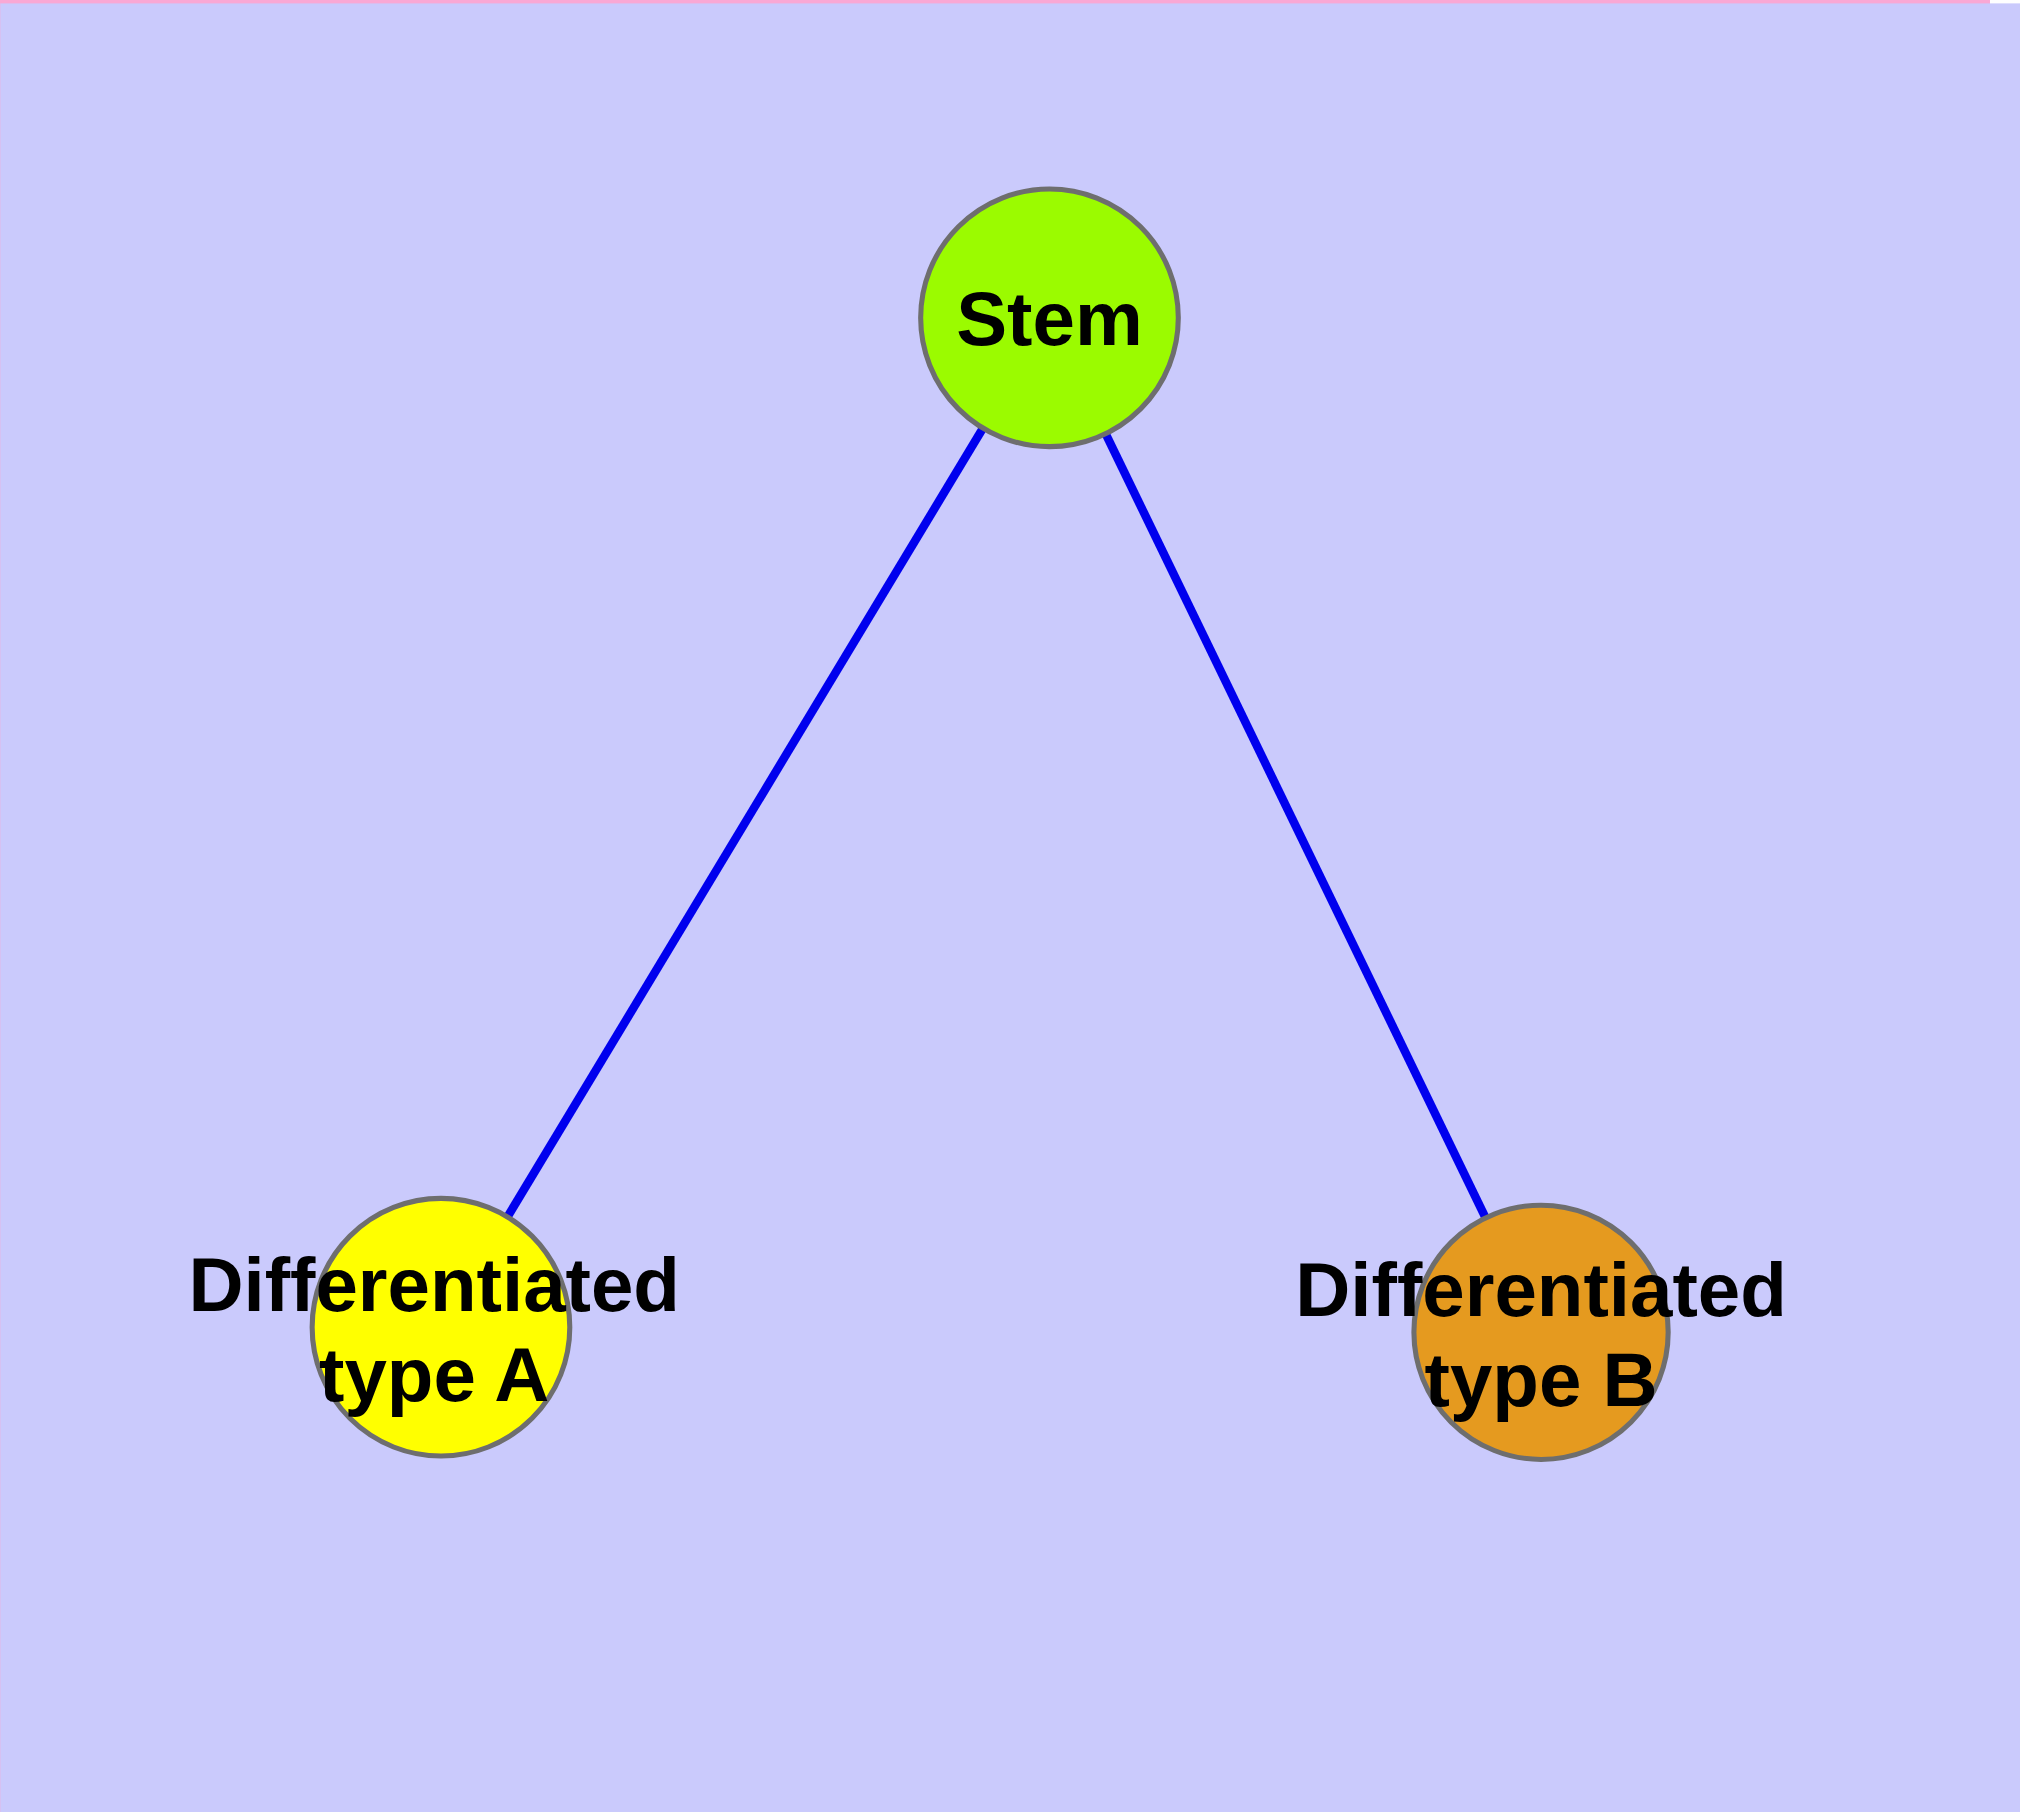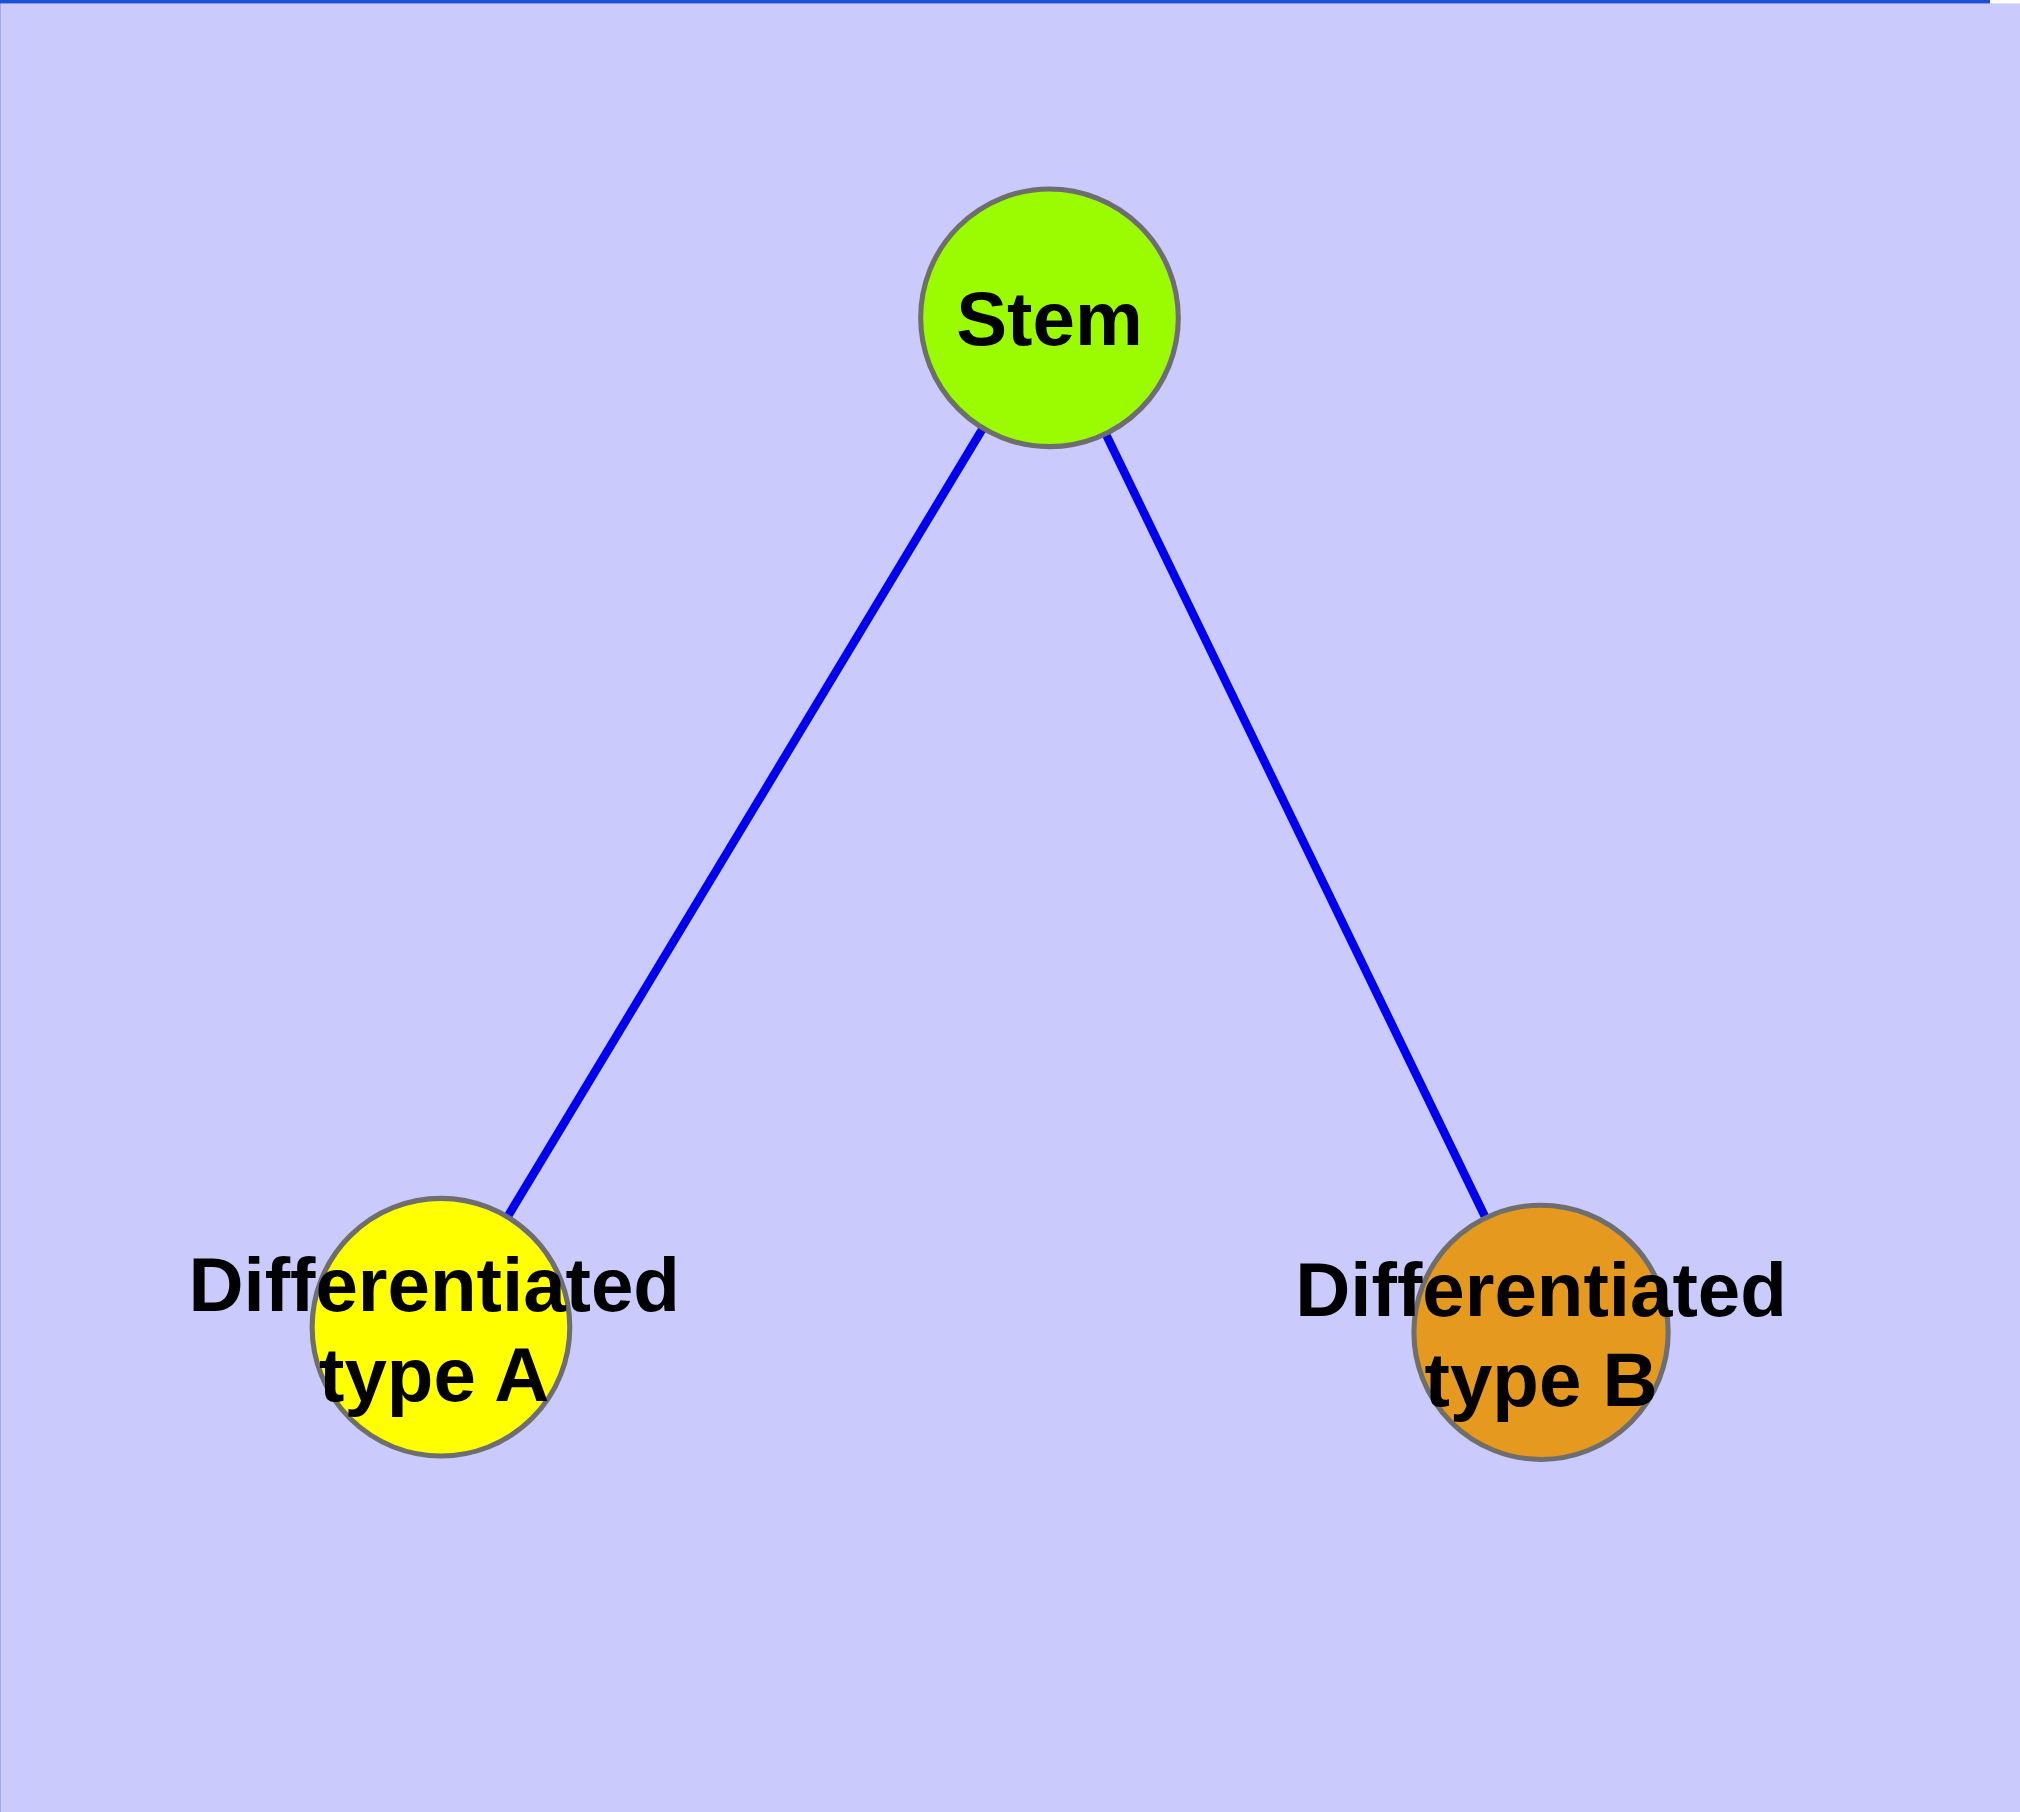--- a/index.html
+++ b/index.html
@@ -7,21 +7,21 @@
     padding: 0;
     background: #ffffff;
     width: 2021px;
     height: 1812px;
     overflow: hidden;
   }
   .stage {
     position: relative;
     width: 1990px;
     height: 1812px;
-    background: #1d4ed8;
+    background: #f9a8d4;
   }
   svg.graph {
     display: block;
     width: 2021px;
     height: 1812px;
   }
   .edge {
     stroke-width: 10;
     stroke-linecap: butt;
     fill: none;

